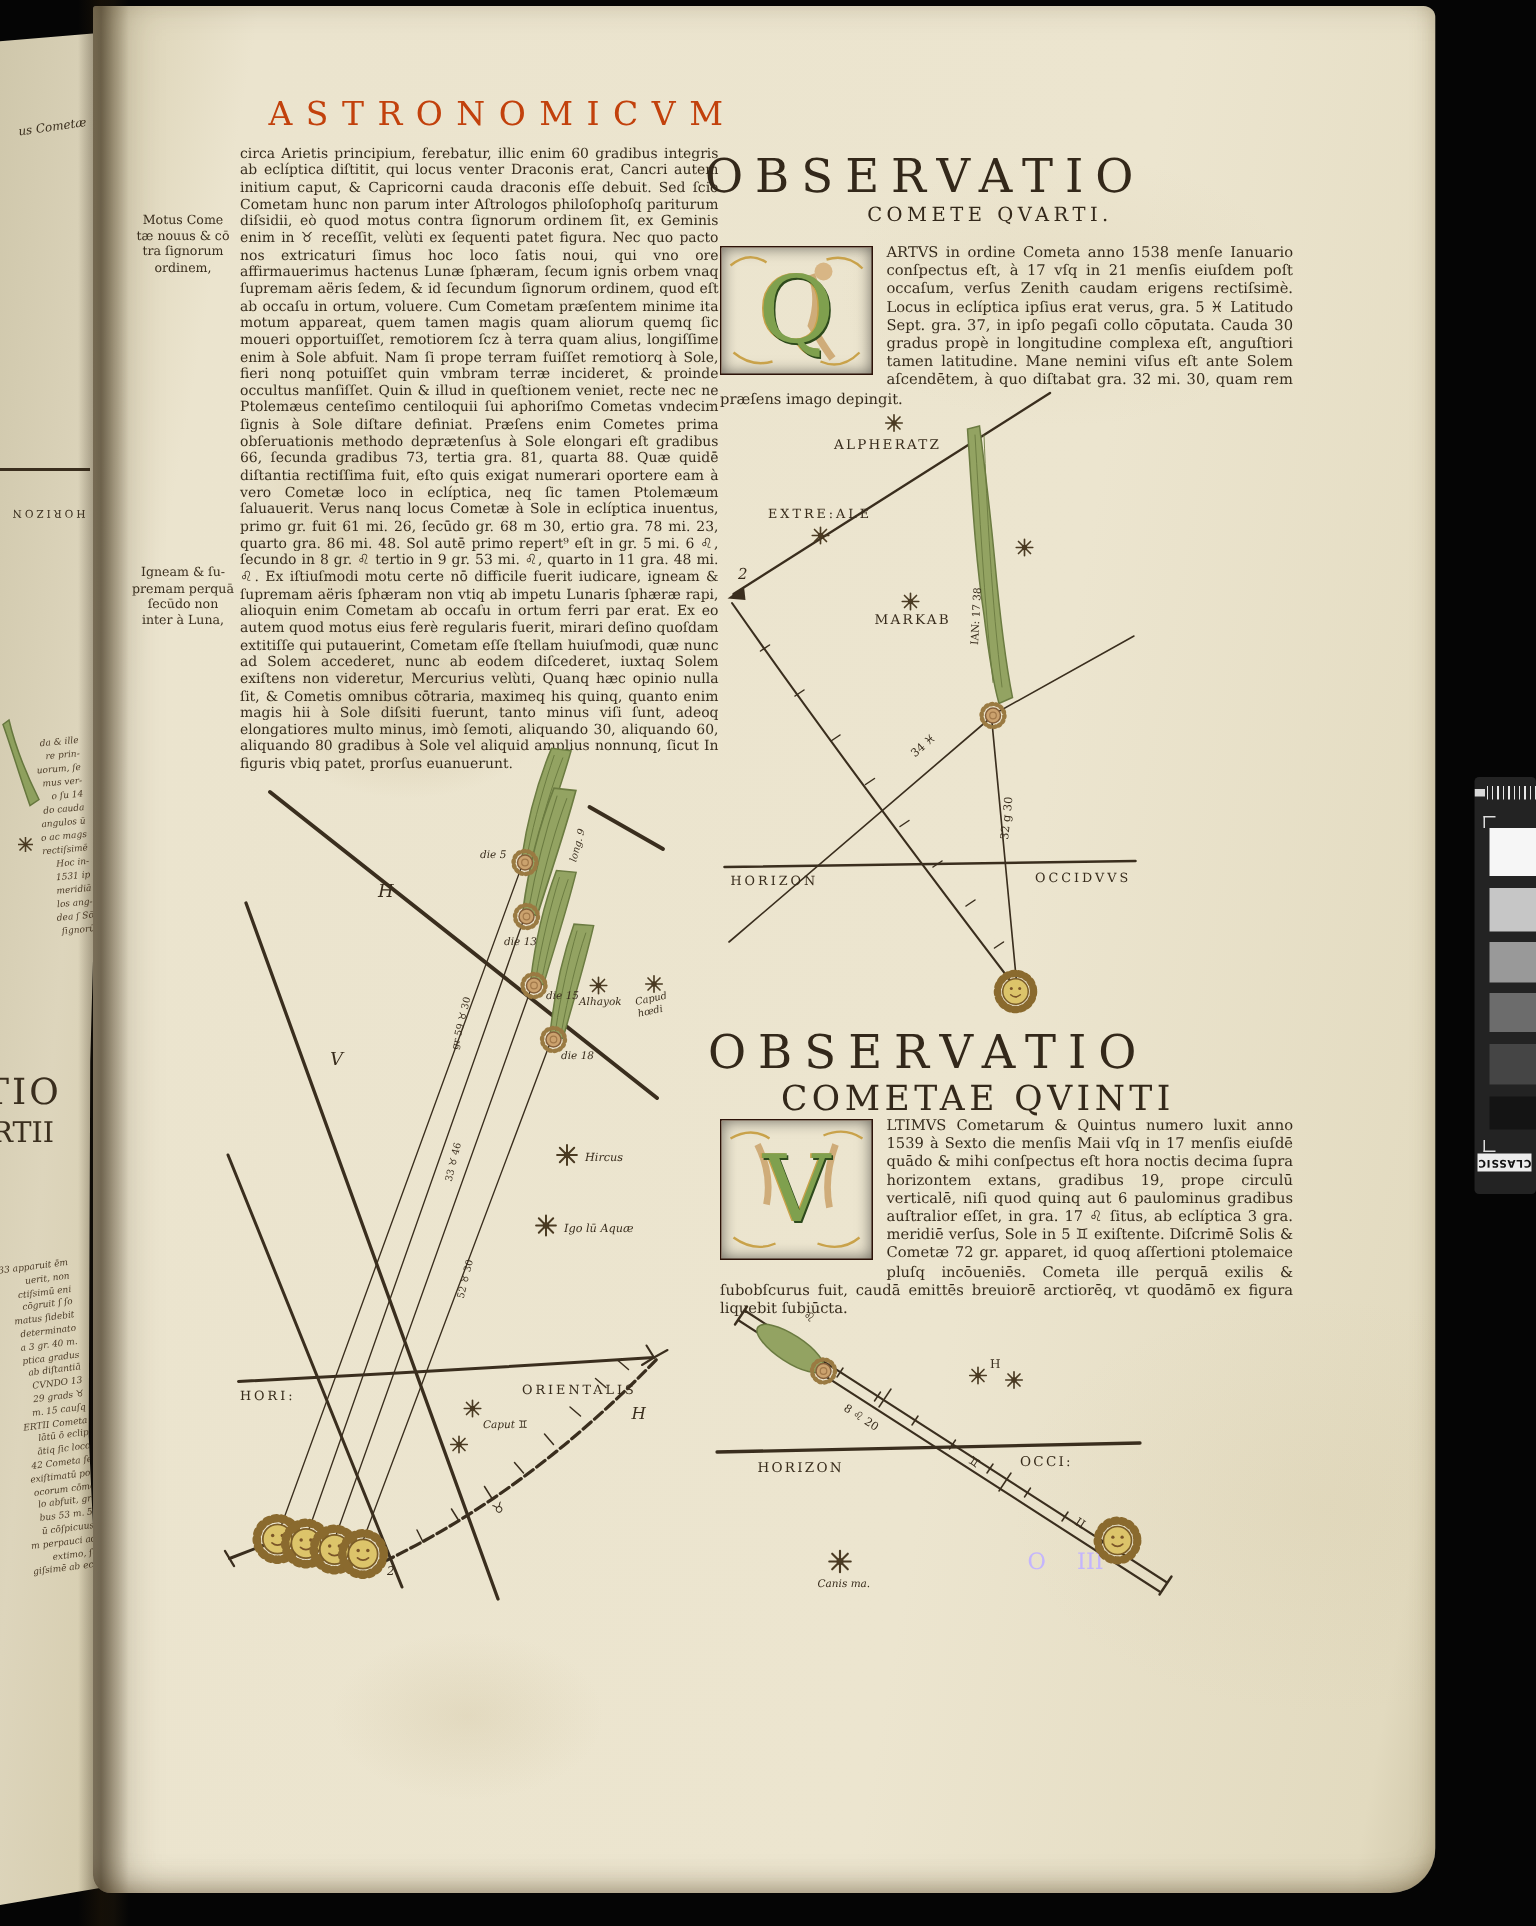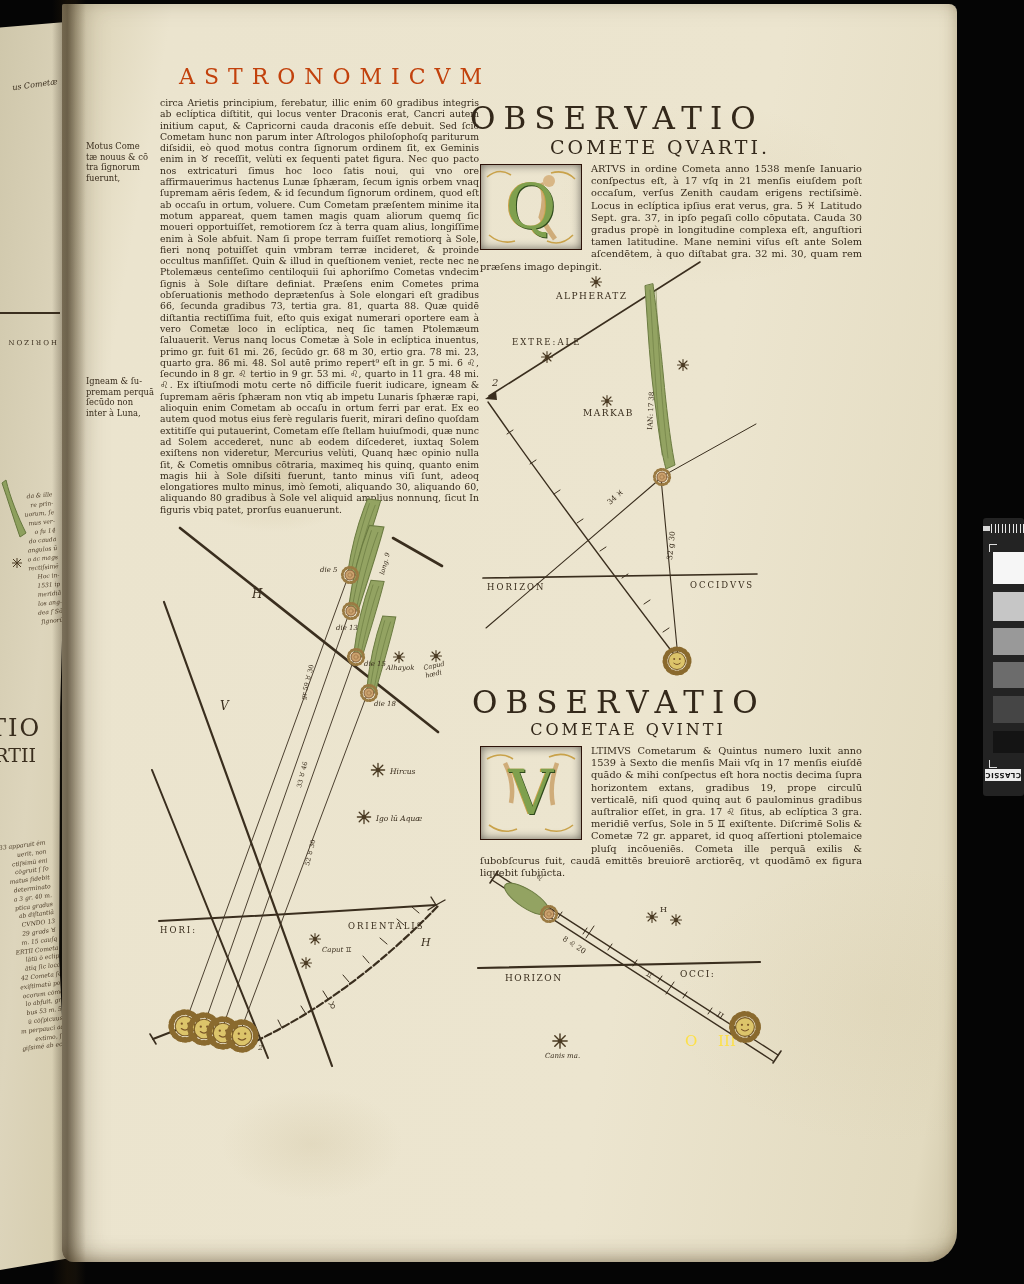--- a/index.html
+++ b/index.html
@@ -23,36 +23,36 @@
       radial-gradient(130px 80px at 250px 1140px, rgba(170,150,100,.14), transparent 70%),
       radial-gradient(220px 130px at 650px 190px, rgba(185,165,115,.10), transparent 70%),
       radial-gradient(300px 200px at 820px 1000px, rgba(185,165,115,.08), transparent 70%),
       linear-gradient(100deg,#d8cfb1,#ebe4ce 10%,#ece5cf 65%,#e2dabf 95%,#cfc6a8);
     box-shadow:inset 26px 0 34px -18px rgba(55,40,15,.6), inset -10px 0 16px -10px rgba(120,100,60,.35),
                inset 0 -14px 22px -14px rgba(80,60,30,.5);z-index:2;}
   
   .runhead{letter-spacing:9px;font-size:22px;text-align:center;color:#c2410c;}
   .runhead.small{font-size:17.5px;letter-spacing:8px;}
   .bigtitle{font-size:31px;letter-spacing:8px;text-align:left;color:#33281a;}
-  .subtitle{font-size:19px;letter-spacing:3px;text-align:center;color:#33281a;}
+  .subtitle{font-size:13px;letter-spacing:3px;text-align:center;color:#33281a;}
   .body{font-size:9.3px;line-height:11.3px;text-align:justify;color:#362b1c;}
   .body.rcol{font-size:9.8px;line-height:12.2px;}
-  .marginnote{font-size:8.4px;line-height:10.6px;color:#3a2e1e;}
+  .marginnote{font-size:8.4px;line-height:10.6px;color:#3a2e1e;text-align:center;}
   .dropcap{float:left;width:100px;height:84px;margin:1px 9px 3px 0;position:relative;
     background:
       radial-gradient(18px 14px at 20% 25%, #7c2c1a, transparent 70%),
       radial-gradient(16px 12px at 75% 20%, #81301d, transparent 70%),
       radial-gradient(20px 16px at 30% 75%, #78281ా, transparent 70%),
       radial-gradient(16px 14px at 80% 70%, #7c2c1a, transparent 70%),
       #43110c;
     border:1px solid #2c1208;box-shadow:inset 0 0 10px rgba(0,0,0,.55);}
   .dropcap svg{position:absolute;left:0;top:0;}
   .dropletter{position:absolute;width:100%;text-align:center;top:4px;font-size:62px;line-height:76px;
     color:#7fa04e;text-shadow:1px 1px 0 #2e4a1c,-1px 0 0 #c9a24a;}
-  .sig{font-size:15px;word-spacing:16px;color:#fde047;}
+  .sig{font-size:15px;word-spacing:16px;color:#c4b5fd;}
   
   svg text{font-family:"DejaVu Serif","DejaVu Sans",serif;fill:#382c1c;}
   .cap{letter-spacing:2px;font-size:8.5px;}
   .cap2{letter-spacing:1.5px;font-size:9px;}
   .ital{font-style:italic;}
   
   #strip{left:983px;top:518px;width:41px;height:278px;background:#232323;border-radius:3px;overflow:hidden;z-index:4;}
   #strip .ruler{position:absolute;left:8px;top:6px;width:33px;height:9px;
     background:repeating-linear-gradient(90deg,#e8e8e8 0 1px,transparent 1px 3.6px);}
   #strip .rchip{position:absolute;left:0;top:8px;width:7px;height:5px;background:#d8d8d8;}
@@ -126,21 +126,21 @@
 
   <div id="gutter" class="abs"></div>
   <div id="mainpage" class="abs"></div>
 
   <div class="abs runhead" style="left:165px;top:64px;width:340px;z-index:5;">ASTRONOMICVM</div>
 
   <div class="abs marginnote" style="left:86px;top:141px;width:72px;z-index:5;">
       <div>Motus Come</div>
       <div>tæ nouus &amp; cō</div>
       <div>tra ſignorum</div>
-      <div>fuerunt,</div>
+      <div>ordinem,</div>
     </div>
   <div class="abs marginnote" style="left:86px;top:376px;width:72px;z-index:5;">
       <div>Igneam &amp; ſu-</div>
       <div>premam perquā</div>
       <div>ſecūdo non</div>
       <div>inter à Luna,</div>
     </div>
 
   <div class="abs body" style="left:160px;top:97px;width:319px;z-index:5;">circa Arietis principium, ferebatur, illic enim 60 gradibus integris ab eclíptica diſtitit, qui locus venter Draconis erat, Cancri autem initium caput, &amp; Capricorni cauda draconis eſſe debuit. Sed ſcio Cometam hunc non parum inter Aſtrologos philoſophoſq pariturum diſsidii, eò quod motus contra ſignorum ordinem ſit, ex Geminis enim in ♉ receſſit, velùti ex ſequenti patet figura. Nec quo pacto nos extricaturi ſimus hoc loco ſatis noui, qui vno ore affirmauerimus hactenus Lunæ ſphæram, ſecum ignis orbem vnaq ſupremam aëris ſedem, &amp; id ſecundum ſignorum ordinem, quod eſt ab occaſu in ortum, voluere. Cum Cometam præſentem minime ita motum appareat, quem tamen magis quam aliorum quemq ſic moueri opportuiſſet, remotiorem ſcz à terra quam alius, longiſſime enim à Sole abfuit. Nam ſi prope terram fuiſſet remotiorq à Sole, fieri nonq potuiſſet quin vmbram terræ incideret, &amp; proinde occultus manſiſſet. Quin &amp; illud in queſtionem veniet, recte nec ne Ptolemæus centeſimo centiloquii ſui aphoriſmo Cometas vndecim ſignis à Sole diſtare definiat. Præſens enim Cometes prima obſeruationis methodo deprætenſus à Sole elongari eſt gradibus 66, ſecunda gradibus 73, tertia gra. 81, quarta 88. Quæ quidē diſtantia rectiſſima fuit, eſto quis exigat numerari oportere eam à vero Cometæ loco in eclíptica, neq ſic tamen Ptolemæum ſaluauerit. Verus nanq locus Cometæ à Sole in eclíptica inuentus, primo gr. fuit 61 mi. 26, ſecūdo gr. 68 m 30, ertio gra. 78 mi. 23, quarto gra. 86 mi. 48. Sol autē primo repert⁹ eſt in gr. 5 mi. 6 ♌, ſecundo in 8 gr. ♌ tertio in 9 gr. 53 mi. ♌, quarto in 11 gra. 48 mi. ♌. Ex iſtiuſmodi motu certe nō difficile fuerit iudicare, igneam &amp; ſupremam aëris ſphæram non vtiq ab impetu Lunaris ſphæræ rapi, alioquin enim Cometam ab occaſu in ortum ferri par erat. Ex eo autem quod motus eius ferè regularis fuerit, mirari deſino quoſdam extitiſſe qui putauerint, Cometam eſſe ſtellam huiuſmodi, quæ nunc ad Solem accederet, nunc ab eodem diſcederet, iuxtaq Solem exiſtens non videretur, Mercurius velùti, Quanq hæc opinio nulla ſit, &amp; Cometis omnibus cōtraria, maximeq his quinq, quanto enim magis hii à Sole diſsiti fuerunt, tanto minus viſi ſunt, adeoq elongatiores multo minus, imò ſemoti, aliquando 30, aliquando 60, aliquando 80 gradibus à Sole vel aliquid amplius nonnunq, ſicut In figuris vbiq patet, prorſus euanuerunt.</div>
 
@@ -151,21 +151,21 @@
       <svg width="100" height="84" viewBox="0 0 100 84">
         <path d="M6 12 Q18 2 30 10 M70 8 Q84 4 94 14 M8 70 Q20 80 34 76 M66 76 Q80 82 92 70" stroke="#c9a24a" stroke-width="1.6" fill="none"></path>
         <path d="M60 18 q6 16 0 34 q8 14 14 22" stroke="#caa26a" stroke-width="5" fill="none" opacity=".85"></path>
         <circle cx="68" cy="16" r="6" fill="#d8b685"></circle>
       </svg>
       <span class="dropletter">Q</span>
     </span><span>ARTVS in ordine Cometa anno 1538 menſe Ianuario conſpectus eſt, à 17 vſq in 21 menſis eiuſdem poſt occaſum, verſus Zenith caudam erigens rectiſsimè. Locus in eclíptica ipſius erat verus, gra. 5 ♓ Latitudo Sept. gra. 37, in ipſo pegaſi collo cōputata. Cauda 30 gradus propè in longitudine complexa eſt, anguſtiori tamen latitudine. Mane nemini viſus eſt ante Solem aſcendētem, à quo diſtabat gra. 32 mi. 30, quam rem præſens imago depingit.</span>
   </div>
 
   <div class="abs bigtitle" style="left:472px;top:684px;width:360px;z-index:5;">OBSERVATIO</div>
-  <div class="abs subtitle" style="left:448px;top:720px;width:360px;font-size:16px;z-index:5;">COMETAE QVINTI</div>
+  <div class="abs subtitle" style="left:472px;top:720px;width:360px;font-size:23px;z-index:5;">COMETAE QVINTI</div>
   <div class="abs body rcol" style="left:480px;top:745px;width:382px;z-index:5;">
     <span class="dropcap" style="height:92px;">
       <svg width="100" height="92" viewBox="0 0 100 92">
         <path d="M6 12 Q20 4 32 12 M68 10 Q82 4 94 12 M8 78 Q22 88 36 82 M64 82 Q80 88 92 78" stroke="#c9a24a" stroke-width="1.6" fill="none"></path>
         <path d="M24 16 q10 20 6 40 M76 16 q-8 22 -4 42" stroke="#caa26a" stroke-width="4.5" fill="none" opacity=".85"></path>
       </svg>
       <span class="dropletter" style="line-height:84px;">V</span>
     </span><span>LTIMVS Cometarum &amp; Quintus numero luxit anno 1539 à Sexto die menſis Maii vſq in 17 menſis eiuſdē quādo &amp; mihi conſpectus eſt hora noctis decima ſupra horizontem extans, gradibus 19, prope circulū verticalē, niſi quod quinq aut 6 paulominus gradibus auſtralior eſſet, in gra. 17 ♌ ſitus, ab eclíptica 3 gra. meridiē verſus, Sole in 5 ♊ exiſtente. Diſcrimē Solis &amp; Cometæ 72 gr. apparet, id quoq aſſertioni ptolemaice pluſq incōueniēs. Cometa ille perquā exilis &amp; ſubobſcurus fuit, caudā emittēs breuiorē arctiorēq, vt quodāmō ex figura liquebit ſubiūcta.</span>
   </div>
 

